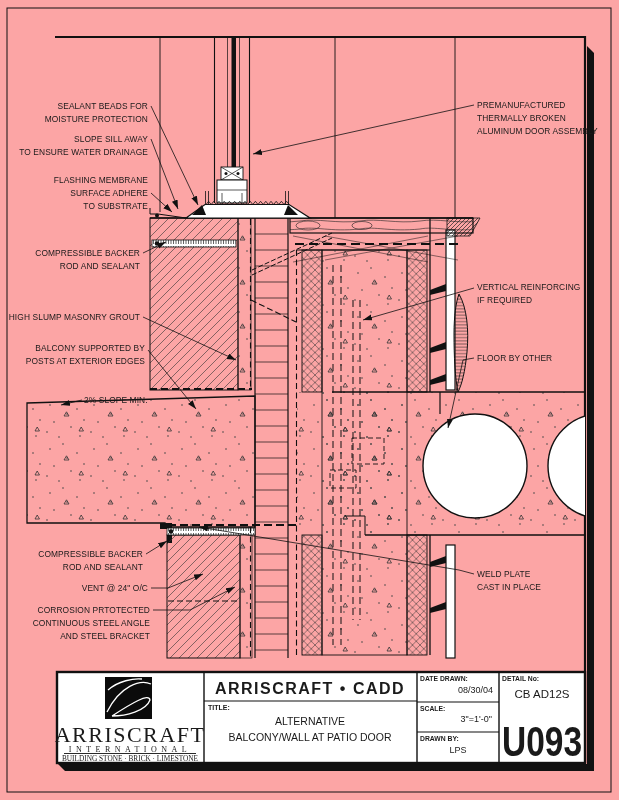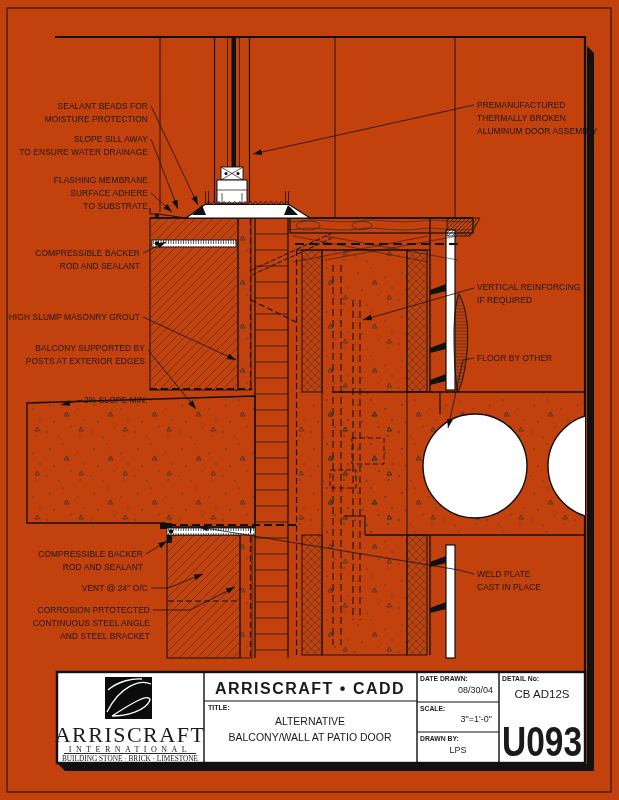--- a/index.html
+++ b/index.html
@@ -1,16 +1,16 @@
 <!DOCTYPE html>
 <html><head>
 <meta charset="utf-8">
 <style>
   html,body{margin:0;padding:0;background:#fff;}
-  .page{position:relative;width:619px;height:800px;background:#c2410c;overflow:hidden;
+  .page{position:relative;width:619px;height:800px;background:#fca5a5;overflow:hidden;
         font-family:"Liberation Sans",sans-serif;}
   svg{position:absolute;left:0;top:0;}
   text{fill:#1a1a1a;}
   .ann{font-size:8.4px;letter-spacing:.1px;}
   .ln{stroke:#111;fill:none;}
   .ldr{stroke:#111;stroke-width:.8;fill:none;}
   .serif{font-family:"Liberation Serif",serif;}
 </style>
 </head>
 <body>

